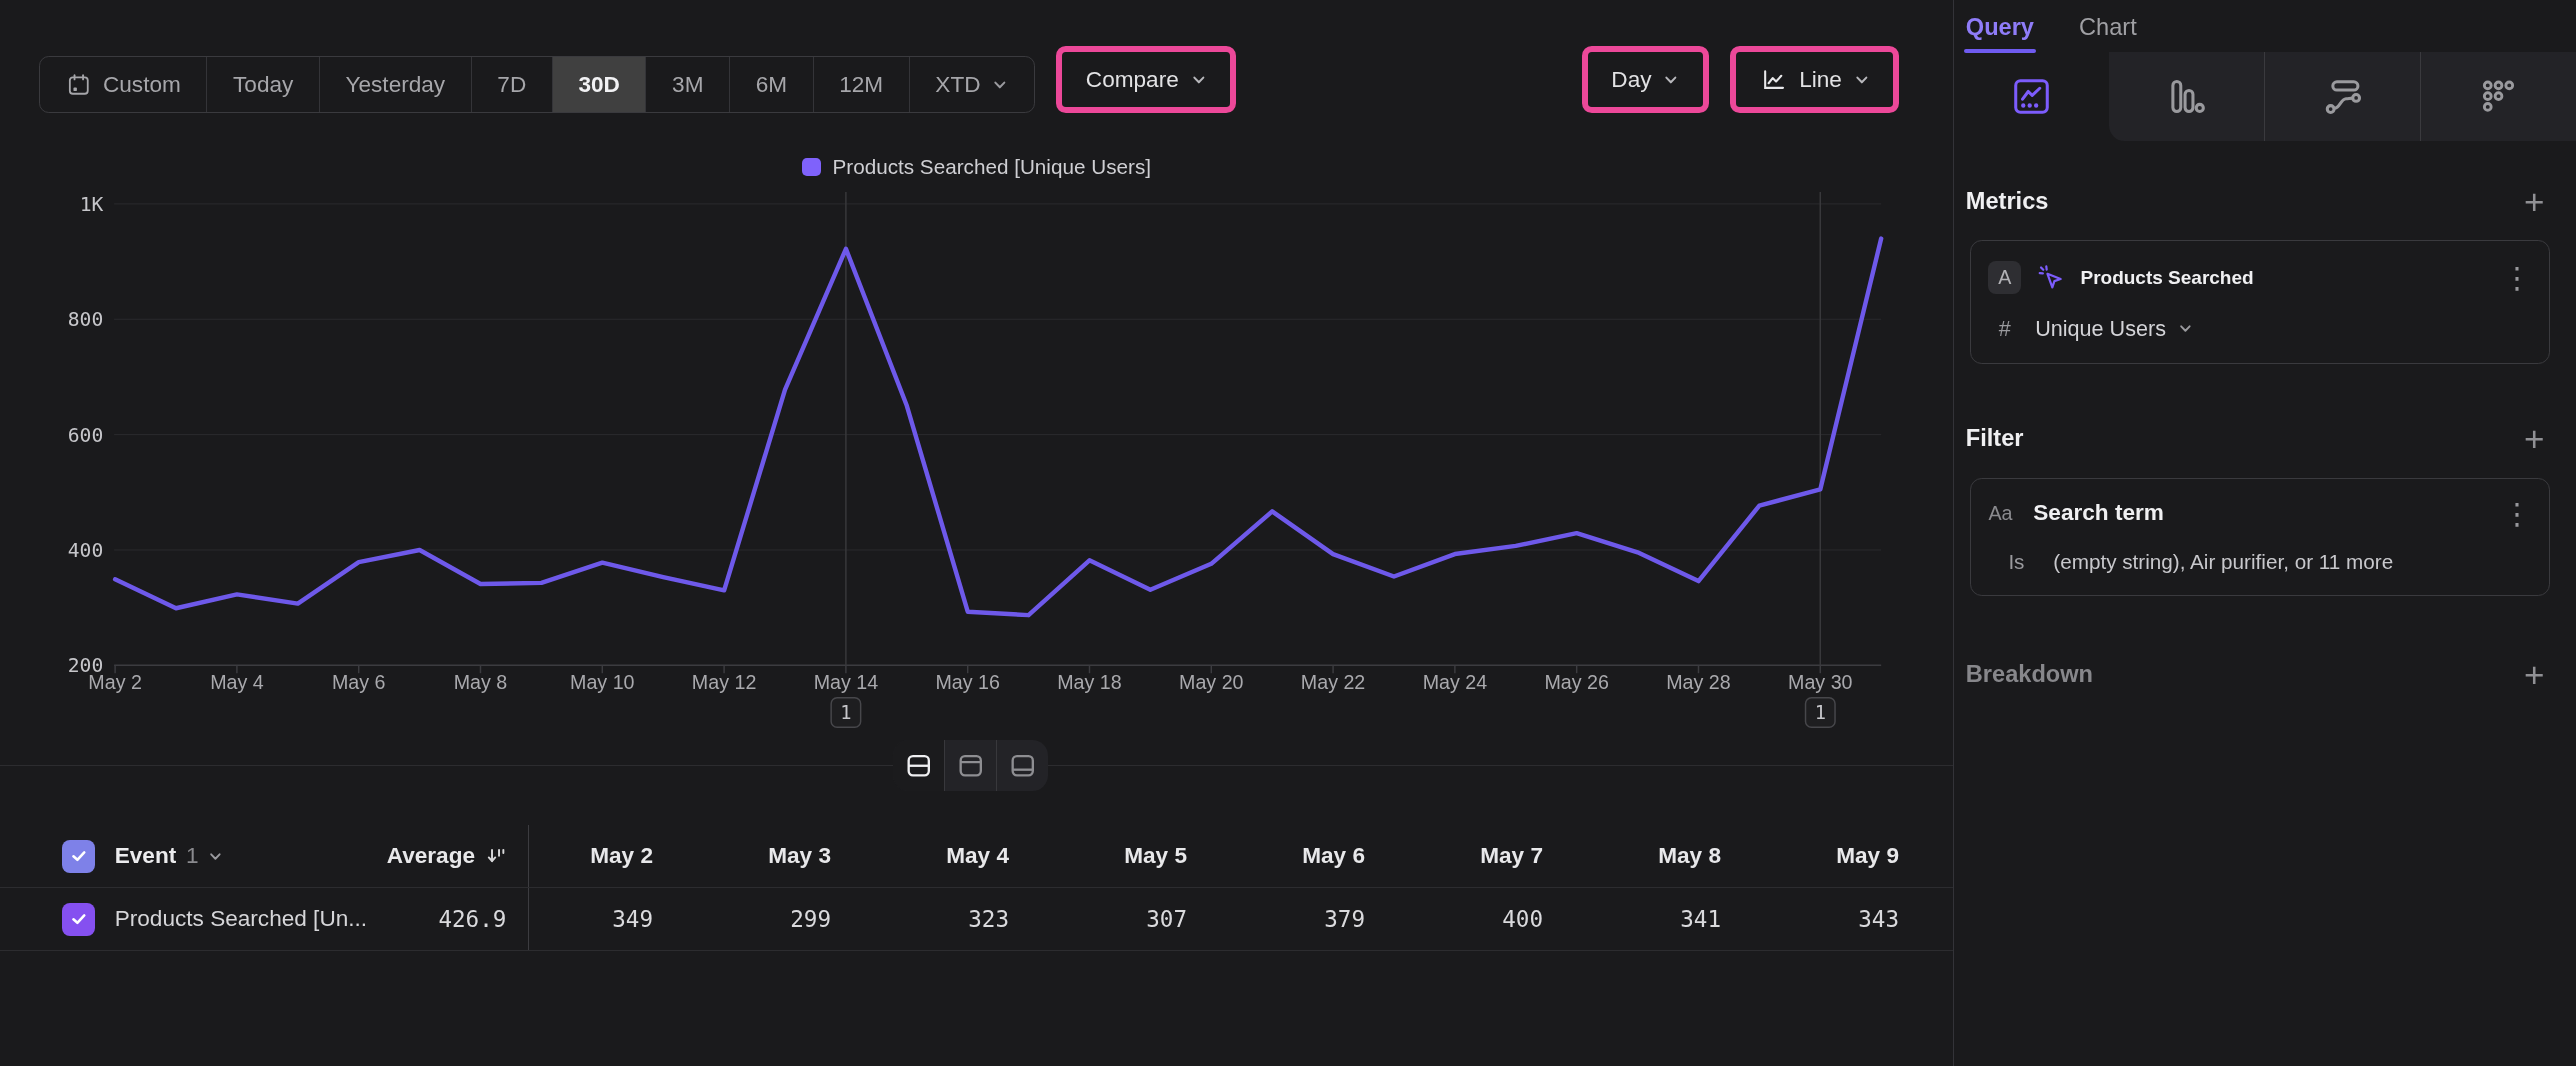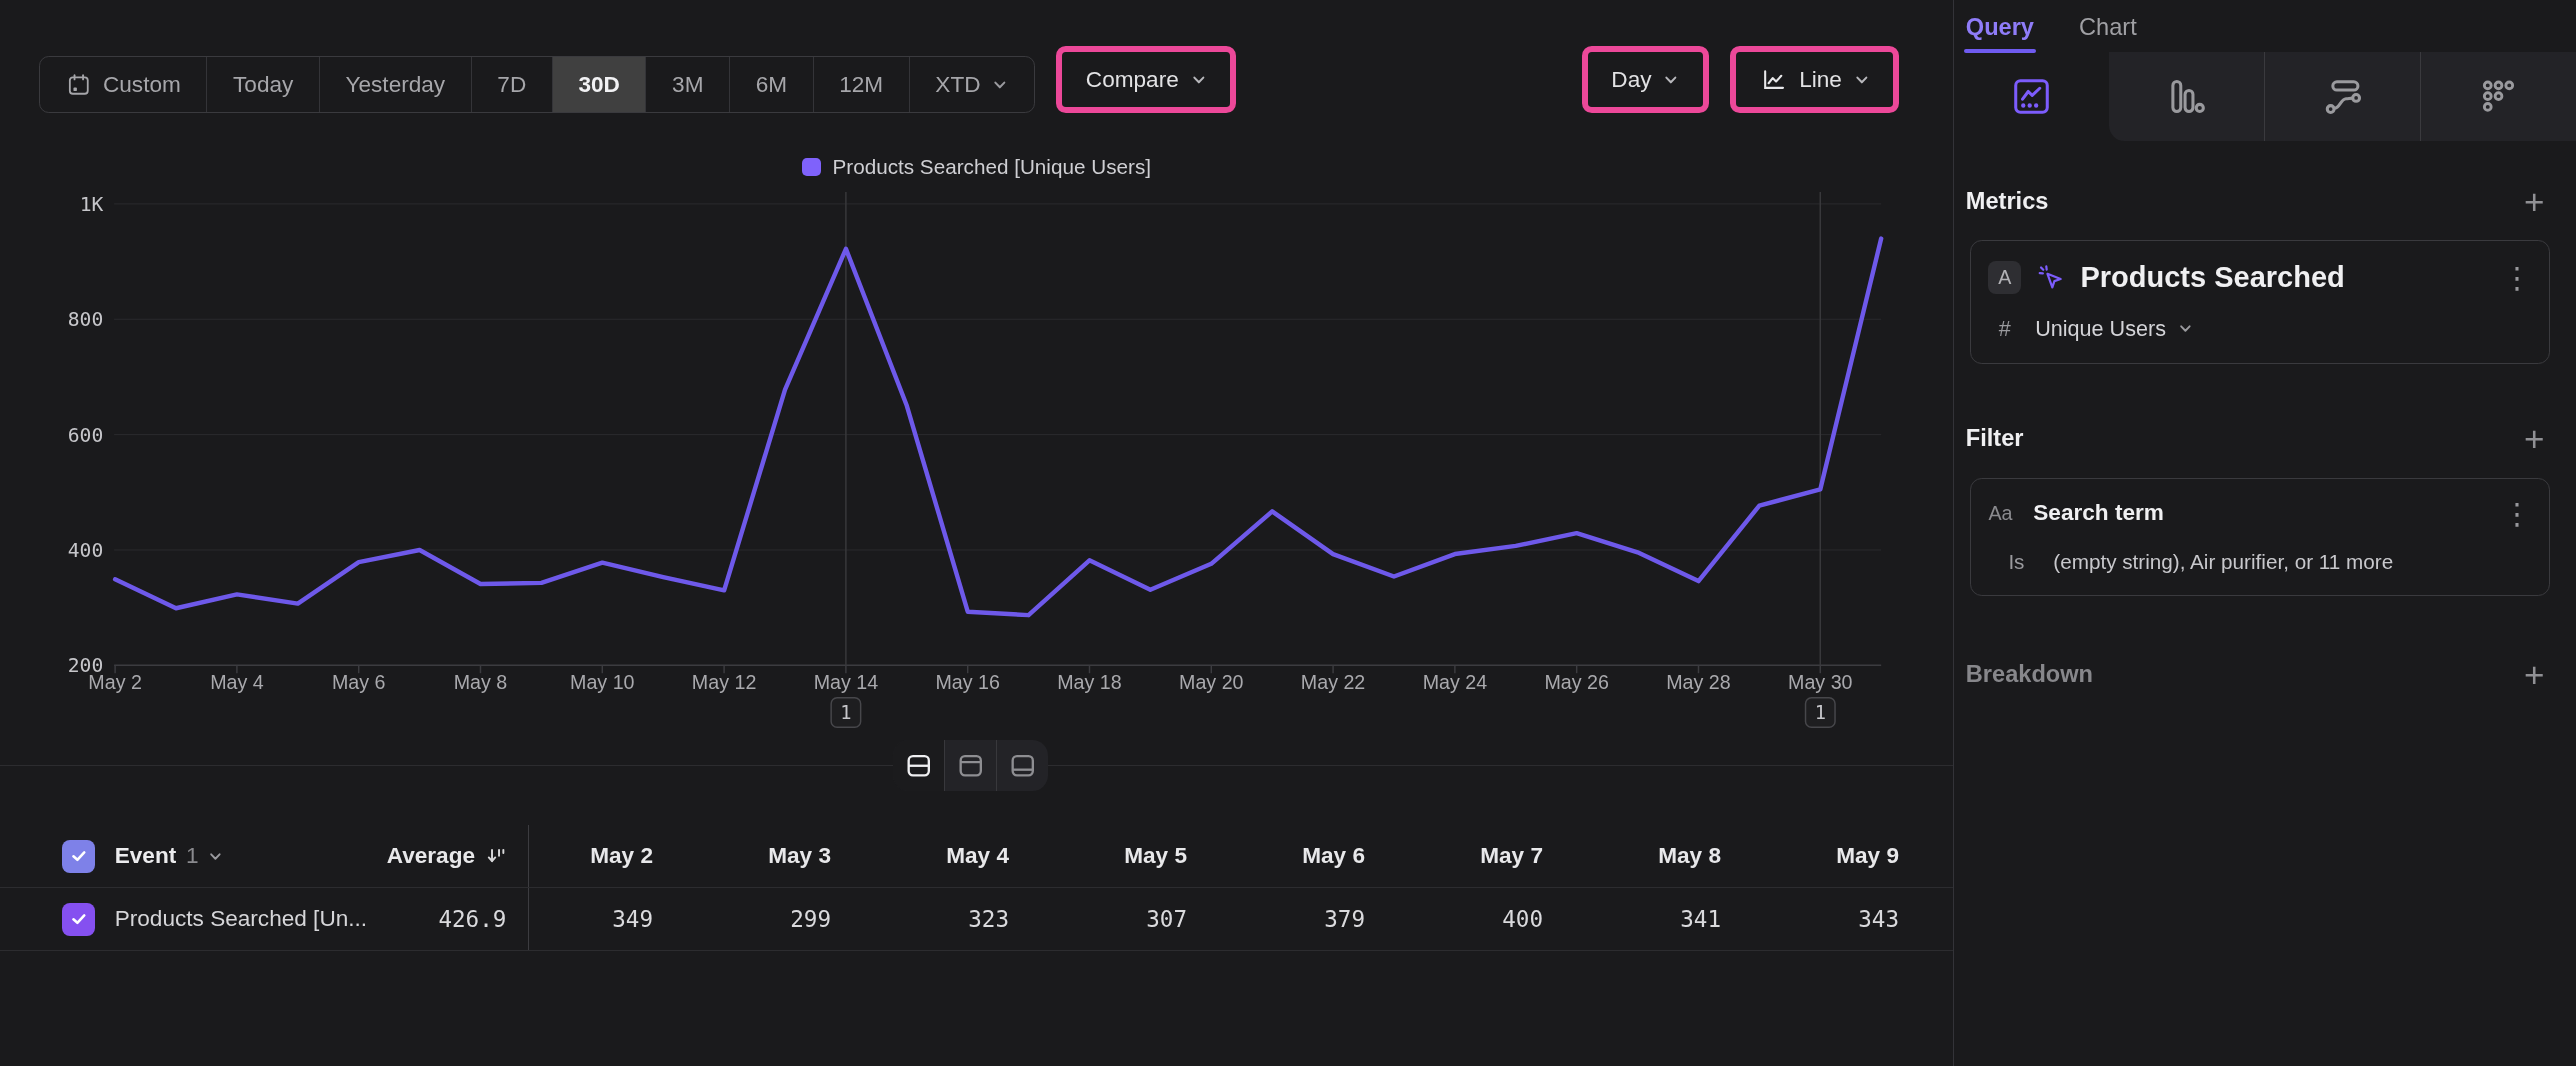--- a/index.html
+++ b/index.html
@@ -71,21 +71,21 @@
   .icon-tab.r-mid{border-left:1px solid #3a3a3e;}
   .section{padding:0 25.6px 0 11.8px;}
   .sec-head{display:flex;align-items:center;justify-content:space-between;margin-top:43px;}
   .sec-title{font-size:23.6px;font-weight:bold;color:#f0f0f2;}
   .sec-title.dim{color:#87878b;}
   .plus{font-size:35px;font-weight:300;color:#909094;line-height:1;margin-right:5.9px;}
   .card{margin:21.6px 0 0 3.9px;border:1px solid #3a3a3e;border-radius:11.8px;padding:19.7px 17.7px 21.6px 17.7px;}
   .card-row1{display:flex;align-items:center;}
   .badge-a{width:33px;height:33px;border-radius:7.9px;background:#2e2e32;color:#b2b2b6;font-size:19.7px;
            display:flex;align-items:center;justify-content:center;flex:0 0 33px;}
-  .metric-name{font-size:29px;font-weight:bold;color:#f0f0f2;margin-left:13.8px;}
+  .metric-name{font-size:19px;font-weight:bold;color:#f0f0f2;margin-left:13.8px;}
   .card-kebab{margin-left:auto;}
   .card-row2{display:flex;align-items:center;margin-top:21.6px;}
   .hash{font-size:21.6px;color:#9a9a9e;width:33px;text-align:center;flex:0 0 33px;}
   .agg{font-size:21.6px;color:#d4d4d8;margin-left:13.8px;margin-right:11.8px;}
   .aa{font-size:19.7px;color:#8a8a8e;width:39px;flex:0 0 39px;}
   .filter-name{font-size:22.6px;font-weight:bold;color:#f0f0f2;margin-left:5.9px;}
   .op{font-size:20.7px;color:#9a9a9e;width:39px;flex:0 0 39px;margin-left:20px;}
   .filter-val{font-size:20.7px;color:#c8c8cc;margin-left:5.9px;}
   svg{display:block;}
 </style>

